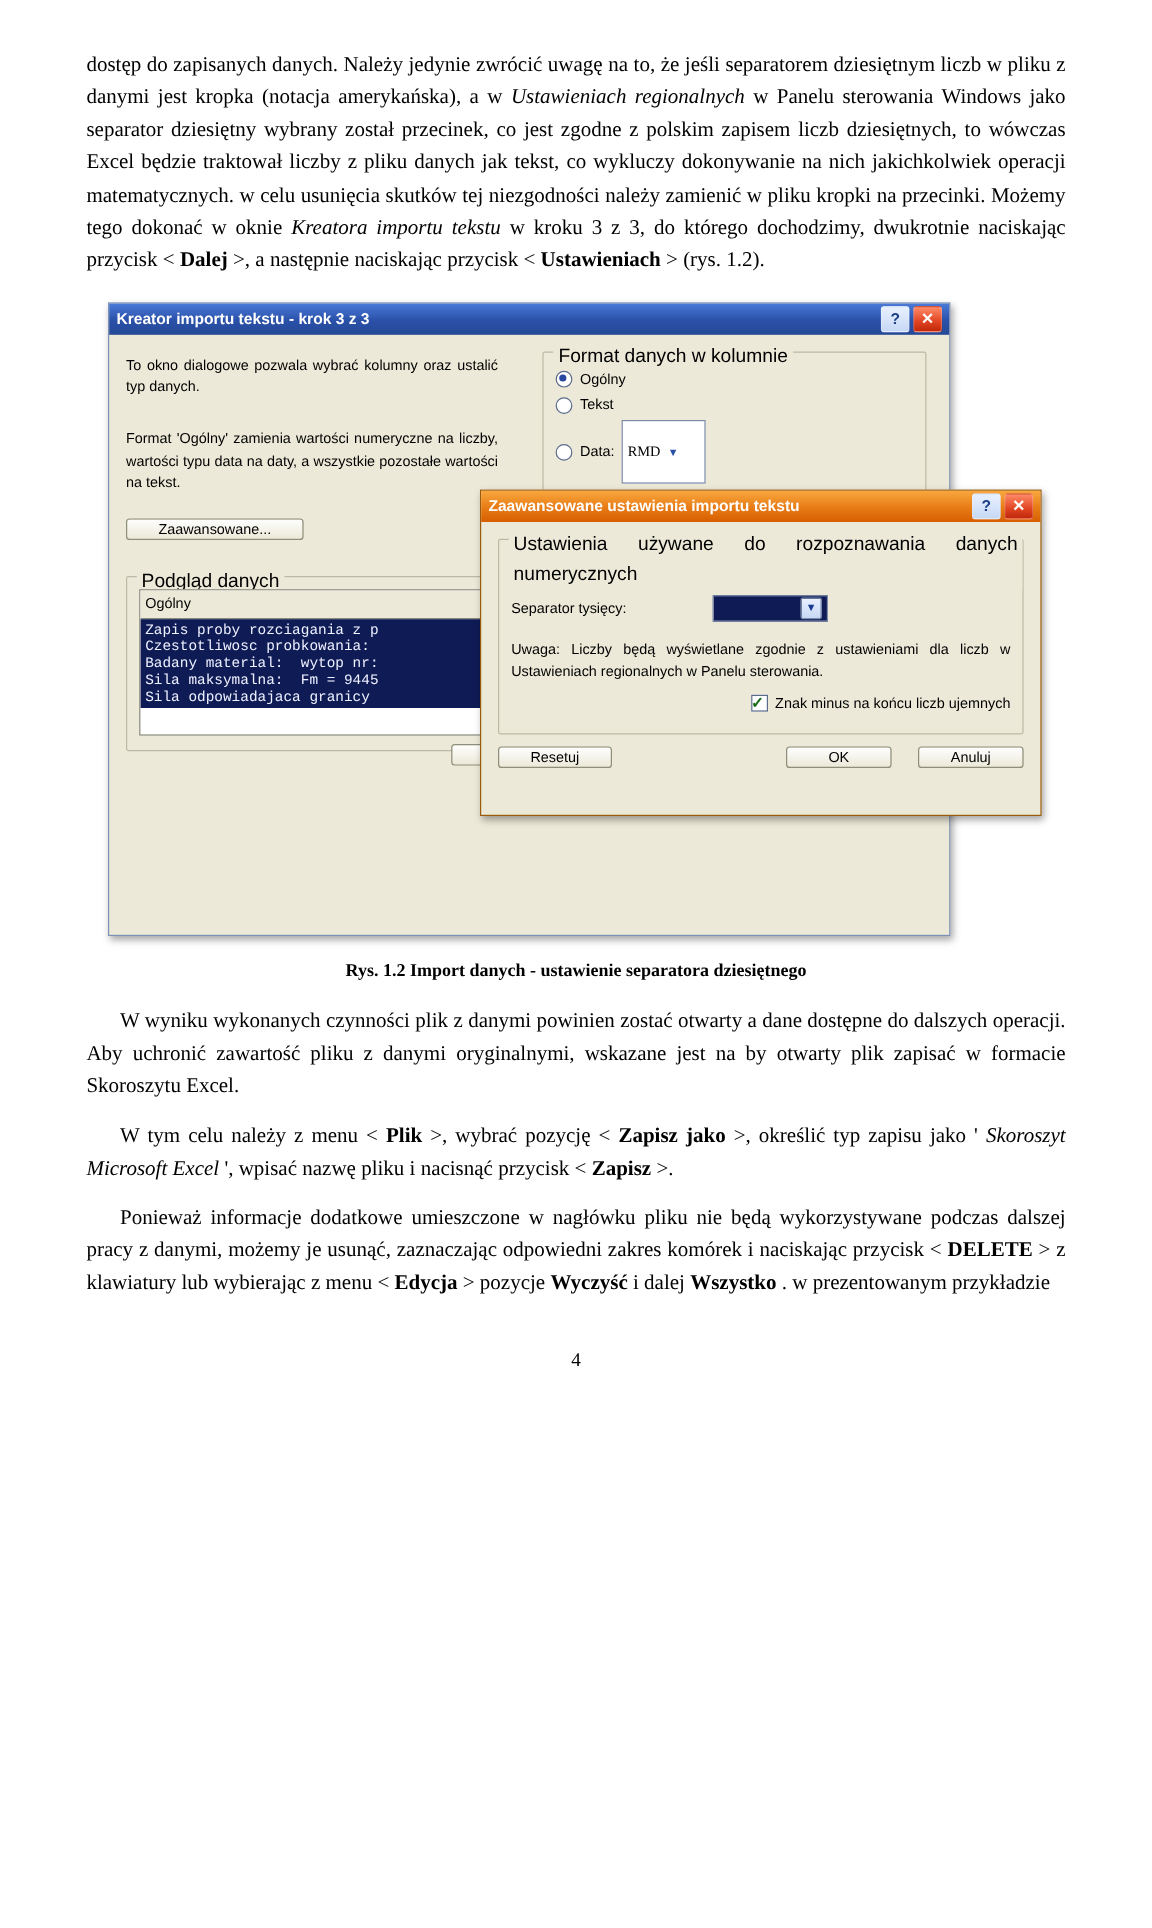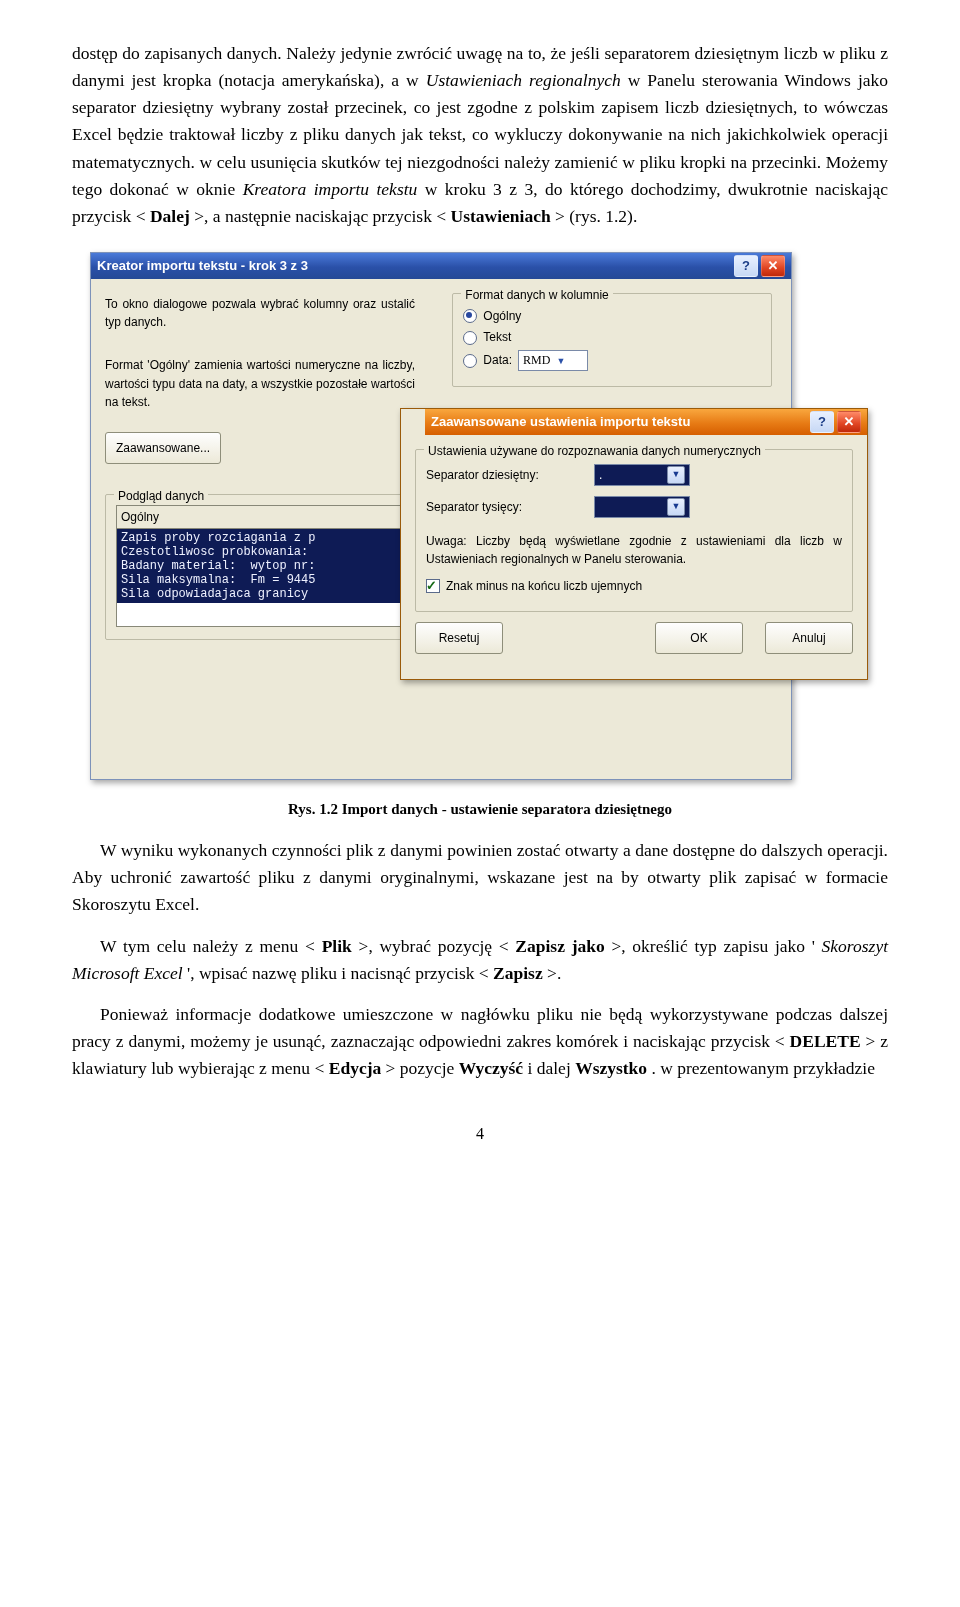--- a/index.html
+++ b/index.html
@@ -41,64 +41,64 @@
   .dlg.main { left: 0; top: 0; width: 700px; height: 526px; }
   .dlg.adv  { left: 310px; top: 156px; width: 466px; height: 270px; border-color:#9a5b0a; }
 
   .tb {
     height: 26px;
     background: linear-gradient(#4a7ad9,#2a50a8 55%,#254996);
     color:#fff; display:flex; align-items:center; padding:0 6px;
     font-weight:bold; font-size:13px;
     justify-content: space-between;
   }
-  .tb.adv { background: linear-gradient(#f9a73e,#e77b15 55%,#d65e00); color:#fff;margin-left:24px;}
+  .tb.adv { background: linear-gradient(#f9a73e,#e77b15 55%,#d65e00); color:#fff;}
   .tb .icons { display:flex; gap:3px; }
   .tb .btnx {
     width:22px;height:20px;border:1px solid #fff3;
     background:linear-gradient(#e8f0ff,#c7d8f5);
     border-radius:3px; display:flex;align-items:center;justify-content:center;
     color:#1b3d86; font-weight:bold; font-size:13px;
   }
   .tb .btnx.close { background:linear-gradient(#ff8a68,#e04422 60%,#c0280a); color:#fff;}
   .dlg .body { padding: 12px 14px; position:relative; }
 
   p.info { margin:4px 0; font-size:12px; }
   .btn {
-    min-width:88px; height:32px;
+    min-width:88px; height:18px;
     background:linear-gradient(#fefefe,#ece9d8);
     border:1px solid #8e8e7a; border-radius:3px;
     font: 12px Tahoma, Arial, sans-serif;
-    padding:0 10px; cursor:pointer;
+    padding:0 26px; cursor:pointer;
   }
   .btn[disabled]{ color:#9c9c8c; }
   .row { display:flex; align-items:center; gap:8px; }
   .grp {
     border:1px solid #bcbaa6; border-radius:2px; padding:10px 10px 12px 10px; position:relative; margin:2px 0 10px 0;
   }
   .grp > .legend {
-    position:absolute; top:-8px; left:8px; background:#ece9d8; padding:0 4px; font-size:12px;
+    position:absolute; top:-8px; left:8px; background:#ece9d8; padding:0 4px; font-size:16px;
   }
   .radio, .check { display:flex; align-items:center; gap:6px; margin:3px 0; }
   .radio .dot {
     width:12px;height:12px;border:1px solid #5b6b8b;border-radius:50%;
     background:#fff; display:inline-block; position:relative;
   }
   .radio.sel .dot::after{
     content:""; position:absolute; left:2px; top:2px; width:6px;height:6px;border-radius:50%;background:#28489f;
   }
   .check .box {
     width:12px;height:12px;border:1px solid #5b6b8b;background:#fff;display:inline-block;position:relative;
   }
   .check.sel .box::after{
     content:"✓"; position:absolute; left:-1px; top:-4px; font-size:13px; color:#166a16; font-weight:bold;
   }
   .sel-input {
     height:19px; border:1px solid #7a8aa8; background:#fff; font:12px Tahoma;
-    padding:0 4px; display:inline-flex; align-items:center; min-width:60px; justify-content:flex-start;
+    padding:16px 4px; display:inline-flex; align-items:center; min-width:60px; justify-content:flex-start;
   }
   .sel-input .arrow { font-size:9px; color:#2a50a8; margin-left:6px; }
   
   .preview {
     border:1px solid #888878; background:#fff; height:120px; position:relative; overflow:hidden;
   }
   .preview .hdr {
     border-bottom:1px solid #888878; padding:2px 4px; font-size:12px; background:#ece9d8;
   }
   .preview .datarows {
@@ -227,21 +227,21 @@
             </span>
           </div>
           <div class="row" style="margin-top:10px">
             <span style="width:160px">Separator tysięcy:</span>
             <span class="combo-dark">
               <span></span>
               <span class="arrow">▼</span>
             </span>
           </div>
           <p class="info" style="margin-top:14px;max-width:420px">Uwaga: Liczby będą wyświetlane zgodnie z ustawieniami dla liczb w Ustawieniach regionalnych w Panelu sterowania.</p>
-          <div class="check sel" style="justify-content:flex-start;margin-top:8px">
+          <div class="check sel" style="justify-content:flex-end;margin-top:8px">
             <span class="box"></span>
             <span>Znak minus na końcu liczb ujemnych</span>
           </div>
         </div>
         <div class="adv-bottom">
           <button class="btn"><span>Resetuj</span></button>
           <div style="display:flex;gap:22px">
             <button class="btn"><span>OK</span></button>
             <button class="btn"><span>Anuluj</span></button>
           </div>

